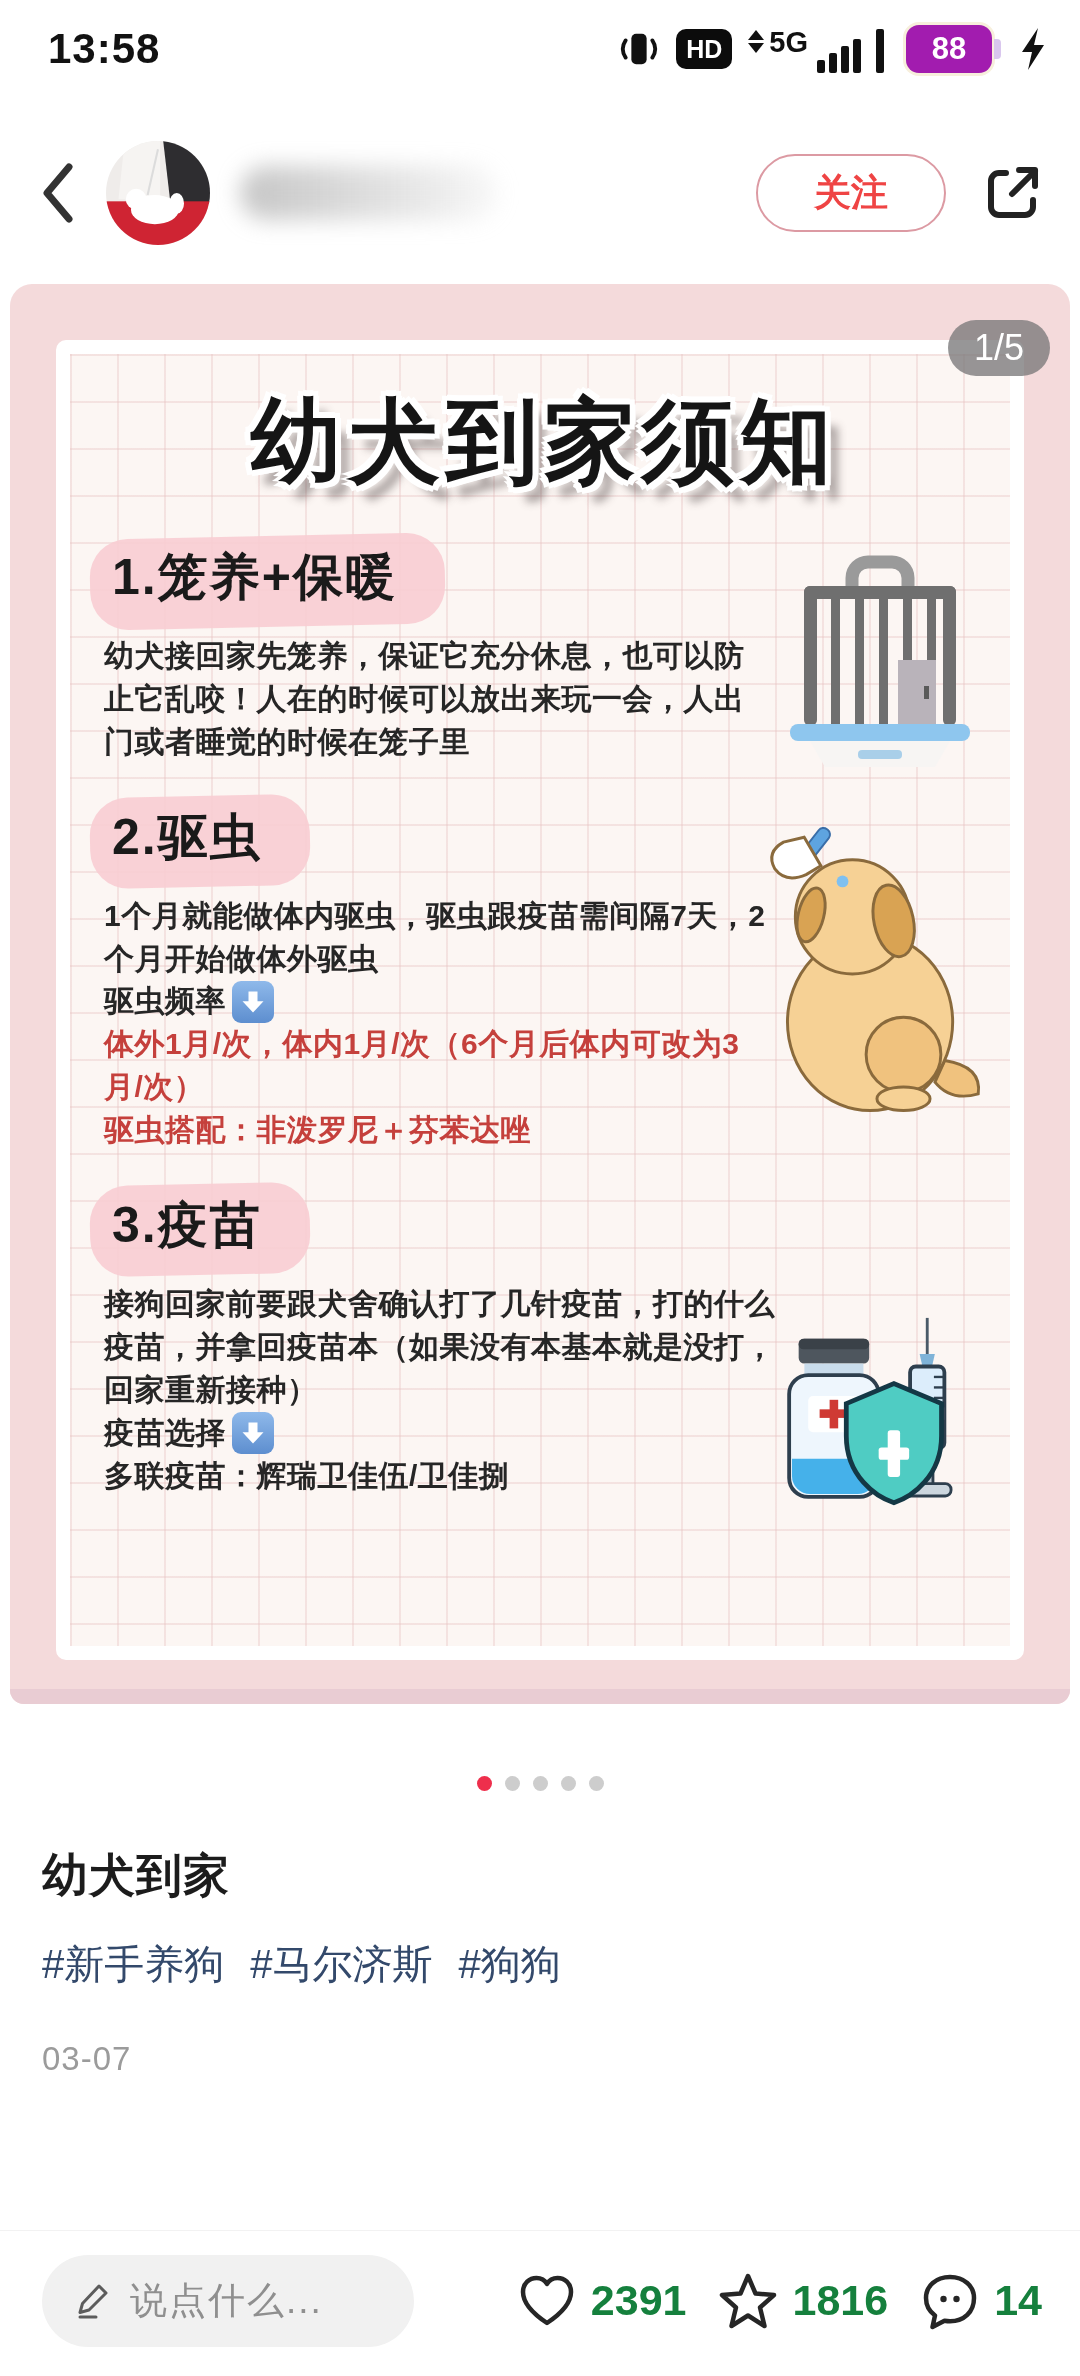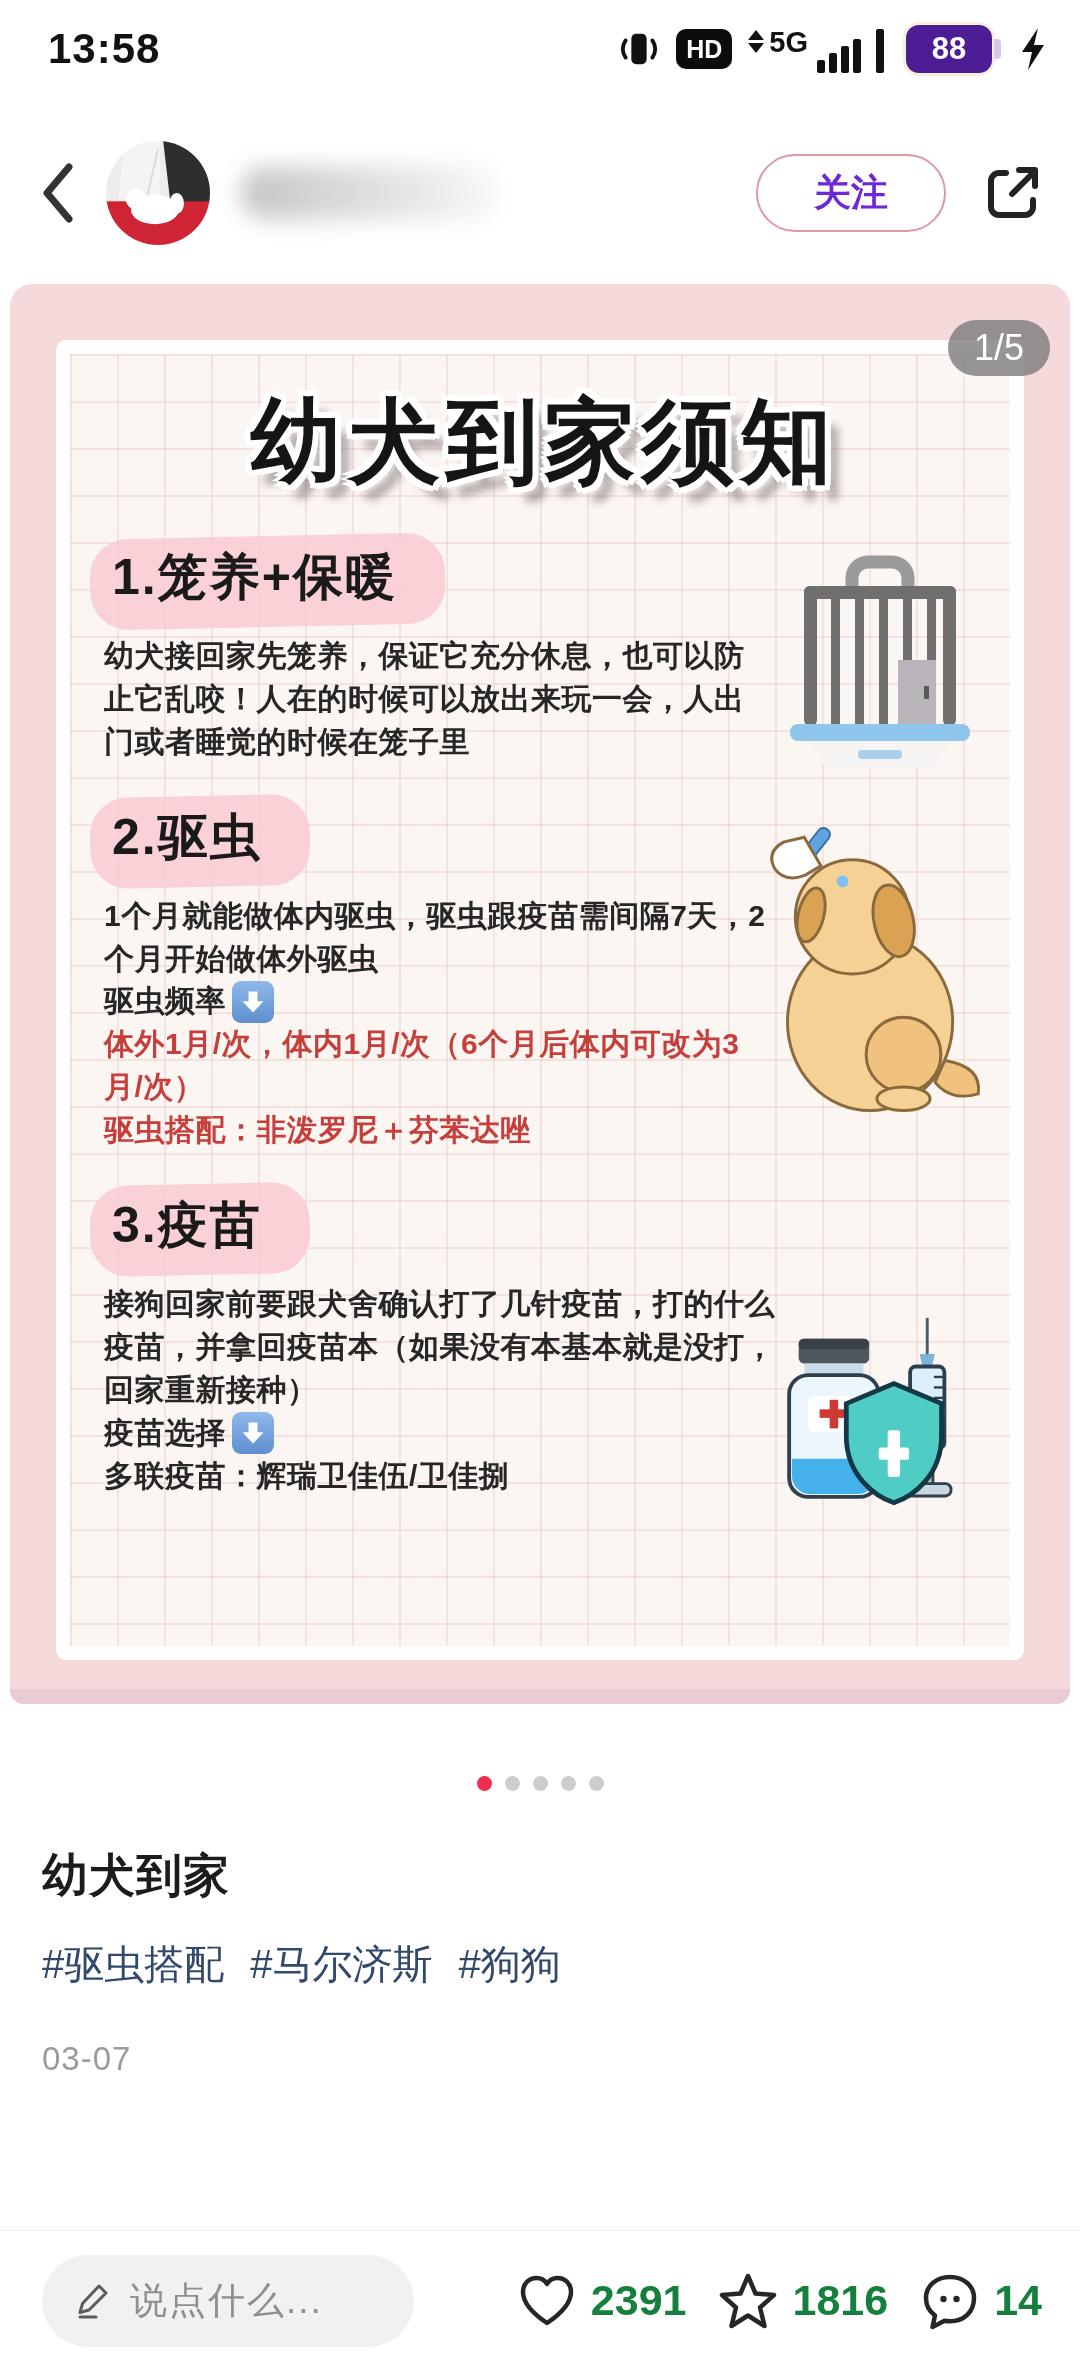--- a/index.html
+++ b/index.html
@@ -16,37 +16,37 @@
   .hd-badge { width:56px; height:40px; background:#0c0c0c; border-radius:10px; color:#fff;
               font-size:25px; font-weight:700; display:flex; align-items:center; justify-content:center; }
   .net { display:flex; align-items:flex-end; gap:5px;justify-content:center; }
   .updown { display:flex; flex-direction:column; gap:3px; margin-bottom:20px; }
   .tri-up { width:0; height:0; border-left:8px solid transparent; border-right:8px solid transparent; border-bottom:10px solid #111; }
   .tri-dn { width:0; height:0; border-left:8px solid transparent; border-right:8px solid transparent; border-top:10px solid #111; }
   .net-label { font-size:29px; font-weight:700; color:#111; margin-bottom:14px; margin-right:4px; }
   .bars { display:flex; align-items:flex-end; gap:4px; }
   .bars i { display:block; width:8px; background:#111; border-radius:2px; }
   .tallbar { width:8px; height:44px; background:#111; border-radius:2px; margin-left:10px; }
-  .battery { position:relative; width:86px; height:48px; background:#4c1d95; border-radius:13px;
+  .battery { position:relative; width:86px; height:48px; background:#a21caf; border-radius:13px;
              display:flex; align-items:center; justify-content:center; margin-left:6px;
              box-shadow:0 0 0 3px #f7efdc; }
   .battery span { color:#fff; font-size:31px; font-weight:700; }
   .battery::after { content:""; position:absolute; right:-9px; top:14px; width:7px; height:20px;
                     background:#d9c7ee; border-radius:0 4px 4px 0; }
   .bolt { margin-left:8px; display:flex; }
 
   
   .header { height:180px; display:flex; align-items:center; padding:22px 36px 0 38px; }
   .back { display:flex; align-items:center; }
   .avatar { width:104px; height:104px; border-radius:50%; overflow:hidden; margin-left:30px; flex:0 0 auto; }
   .name-blur { width:258px; height:54px; margin-left:30px; border-radius:28px;
                background:linear-gradient(90deg,rgba(150,150,150,.55),rgba(190,190,190,.35) 70%,rgba(210,210,210,.15));
                filter:blur(11px); }
   .follow-btn { margin-left:auto; width:190px; height:78px; border:2px solid #dc9aa3; border-radius:40px;
-                background:#fff; color:#6d28d9; font-size:37px; font-weight:600;
+                background:#fff; color:#ef4444; font-size:37px; font-weight:600;
                 display:flex; align-items:center; justify-content:center; }
   .share { margin-left:36px; display:flex; }
 
   
   .photo { position:relative; margin:12px 10px 0; height:1420px; background:#f4dadb;
            border-radius:22px 22px 14px 14px; overflow:hidden; }
   .photo::after { content:""; position:absolute; left:0; right:0; bottom:0; height:15px; background:#e9ccd3; }
   .panel { position:absolute; left:46px; right:46px; top:56px; bottom:44px;
            border:14px solid #ffffff; border-radius:10px;
            background-color:#fcf6f3;
@@ -282,21 +282,21 @@
   <i class="active"></i>
   <i></i>
   <i></i>
   <i></i>
   <i></i>
 </div>
 
 <div class="post">
   <div class="post-title">幼犬到家</div>
   <div class="hashtags">
-    <span>#驱虫搭配</span><span>#马尔济斯</span><span>#狗狗</span>
+    <span>#新手养狗</span><span>#马尔济斯</span><span>#狗狗</span>
   </div>
   <div class="post-date">03-07</div>
 </div>
 
 <div class="actionbar">
   <div class="comment-pill">
     <span style="display:flex;">
       <svg width="40" height="40" viewBox="0 0 40 40">
         <path d="M27 5 l7 7 -17 17 -9 2.5 2.5 -9 z" stroke="#5c5c5c" stroke-width="3" fill="none" stroke-linejoin="round"></path>
         <line x1="8" y1="36" x2="24" y2="36" stroke="#5c5c5c" stroke-width="3" stroke-linecap="round"></line>

